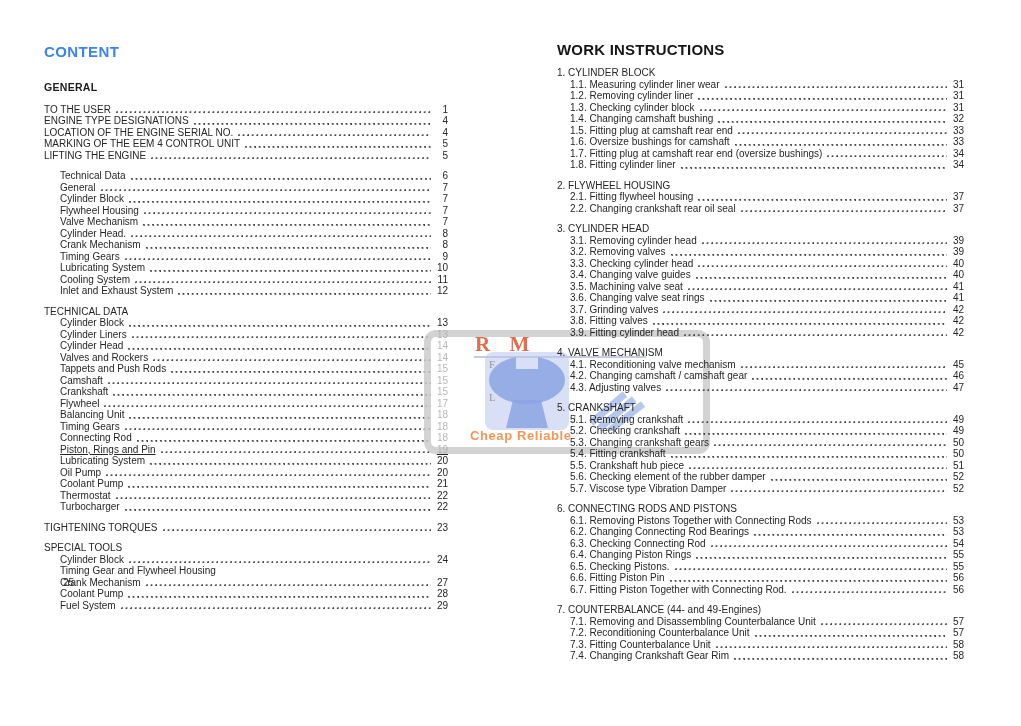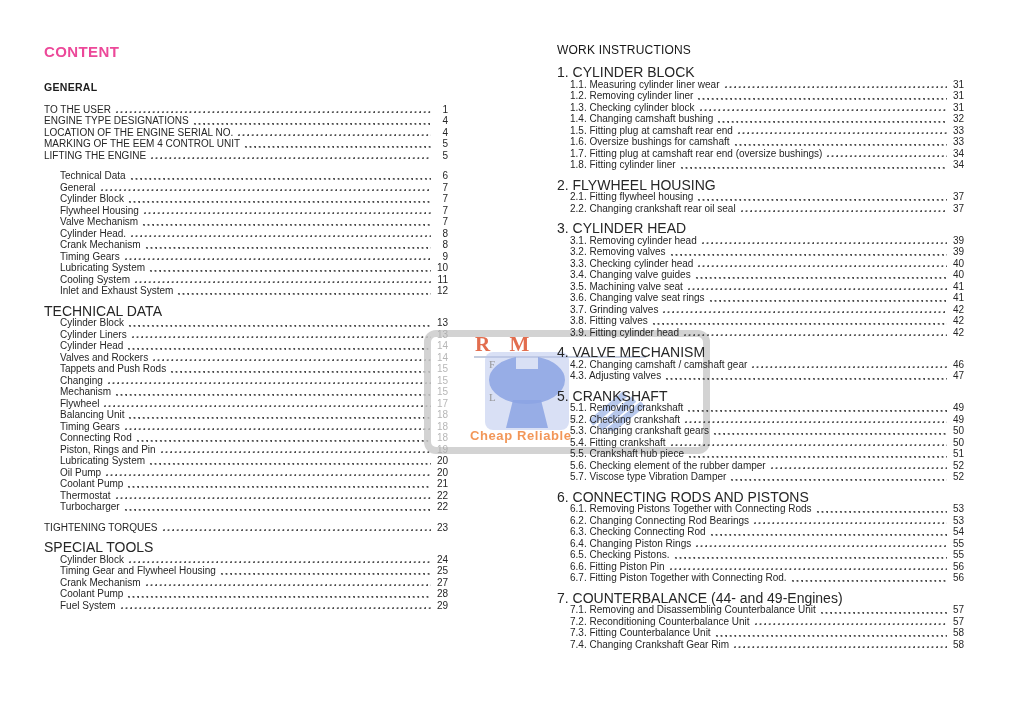--- a/index.html
+++ b/index.html
@@ -3,27 +3,27 @@
 <meta charset="utf-8">
 <style>
   html,body{margin:0;padding:0;}
   body{
     width:1021px;height:726px;background:#ffffff;position:relative;overflow:hidden;
     font-family:"Liberation Sans", sans-serif;color:#262626;
   }
   .col{position:absolute;top:0;padding-top:43px;}
   #left-col{left:44px;width:404px;}
   #right-col{left:557px;width:407px;z-index:2;}
-  .title-lg{margin:0;font-size:15px;line-height:17px;font-weight:bold;letter-spacing:.4px;color:#ec4899;}
-  .title-md{margin:0;font-size:12px;line-height:14px;font-weight:normal;letter-spacing:.2px;color:#161616;}
+  .title-lg{margin:0;font-size:15px;line-height:17px;font-weight:bold;letter-spacing:.4px;color:#3b82f6;}
+  .title-md{margin:0;font-size:15px;line-height:14px;font-weight:bold;letter-spacing:.2px;color:#161616;}
   #left-col .toc{margin-top:22px;}
   #right-col .toc{margin-top:10px;}
   .toc-section{margin-top:9px;}
   .toc-section.first{margin-top:0;}
-  .sec-heading{font-size:14px;line-height:11.5px;white-space:nowrap;}
+  .sec-heading{font-size:10px;line-height:11.5px;white-space:nowrap;}
   .sec-heading.bold{font-weight:bold;font-size:10.5px;letter-spacing:.3px;color:#1c1c1c;}
   .sec-heading.space-after{margin-bottom:10px;}
   .toc-row{display:flex;align-items:baseline;height:11.5px;font-size:10px;line-height:11.5px;white-space:nowrap;}
   .row-label{flex:0 0 auto;}
   .leader{
     flex:1 1 auto;min-width:10px;margin:0 3px 0 4px;align-self:stretch;
     background-image:radial-gradient(circle at 2px 8.5px, #474747 0.7px, rgba(0,0,0,0) 1.05px);
     background-size:4.6px 11.5px;background-repeat:repeat-x;
   }
   .pagenum{flex:0 0 auto;min-width:14px;text-align:right;}
@@ -170,26 +170,26 @@
             <span class="row-label">Valves and Rockers</span>
             <span class="leader"></span>
             <span class="pagenum">14</span>
           </div>
           <div class="toc-row" style="padding-left: 16px;">
             <span class="row-label">Tappets and Push Rods</span>
             <span class="leader"></span>
             <span class="pagenum">15</span>
           </div>
           <div class="toc-row" style="padding-left: 16px;">
-            <span class="row-label">Changing</span>
+            <span class="row-label">Camshaft</span>
             <span class="leader"></span>
             <span class="pagenum">15</span>
           </div>
           <div class="toc-row" style="padding-left: 16px;">
-            <span class="row-label">Mechanism</span>
+            <span class="row-label">Crankshaft</span>
             <span class="leader"></span>
             <span class="pagenum">15</span>
           </div>
           <div class="toc-row" style="padding-left: 16px;">
             <span class="row-label">Flywheel</span>
             <span class="leader"></span>
             <span class="pagenum">17</span>
           </div>
           <div class="toc-row" style="padding-left: 16px;">
             <span class="row-label">Balancing Unit</span>
@@ -199,21 +199,21 @@
           <div class="toc-row" style="padding-left: 16px;">
             <span class="row-label">Timing Gears</span>
             <span class="leader"></span>
             <span class="pagenum">18</span>
           </div>
           <div class="toc-row" style="padding-left: 16px;">
             <span class="row-label">Connecting Rod</span>
             <span class="leader"></span>
             <span class="pagenum">18</span>
           </div>
-          <div class="toc-row" style="padding-left: 16px;">
+          <div class="toc-row" style="padding-left: 16px; text-decoration: underline;">
             <span class="row-label">Piston, Rings and Pin</span>
             <span class="leader"></span>
             <span class="pagenum">19</span>
           </div>
           <div class="toc-row" style="padding-left: 16px;">
             <span class="row-label">Lubricating System</span>
             <span class="leader"></span>
             <span class="pagenum">20</span>
           </div>
           <div class="toc-row" style="padding-left: 16px;">
@@ -244,21 +244,21 @@
             <span class="pagenum">23</span>
           </div>
         </div>
         <div class="toc-section">
           <div class="sec-heading">SPECIAL TOOLS</div>
           <div class="toc-row" style="padding-left: 16px;">
             <span class="row-label">Cylinder Block</span>
             <span class="leader"></span>
             <span class="pagenum">24</span>
           </div>
-          <div class="toc-row" style="padding-left: 16px;">
+          <div class="toc-row" style="padding-left: 16px; flex-direction: column;">
             <span class="row-label">Timing Gear and Flywheel Housing</span>
             <span class="leader"></span>
             <span class="pagenum">25</span>
           </div>
           <div class="toc-row" style="padding-left: 16px;">
             <span class="row-label">Crank Mechanism</span>
             <span class="leader"></span>
             <span class="pagenum">27</span>
           </div>
           <div class="toc-row" style="padding-left: 16px;">
@@ -400,20 +400,25 @@
           </div>
           <div class="toc-row" style="padding-left: 13px;">
             <span class="row-label">3.9. Fitting cylinder head</span>
             <span class="leader"></span>
             <span class="pagenum">42</span>
           </div>
         </div>
         <div class="toc-section">
           <div class="sec-heading">4. VALVE MECHANISM</div>
           <div class="toc-row" style="padding-left: 13px;">
+            <span class="row-label">4.1. Reconditioning valve mechanism</span>
+            <span class="leader"></span>
+            <span class="pagenum">45</span>
+          </div>
+          <div class="toc-row" style="padding-left: 13px;">
             <span class="row-label">4.2. Changing camshaft / camshaft gear</span>
             <span class="leader"></span>
             <span class="pagenum">46</span>
           </div>
           <div class="toc-row" style="padding-left: 13px;">
             <span class="row-label">4.3. Adjusting valves</span>
             <span class="leader"></span>
             <span class="pagenum">47</span>
           </div>
         </div>

